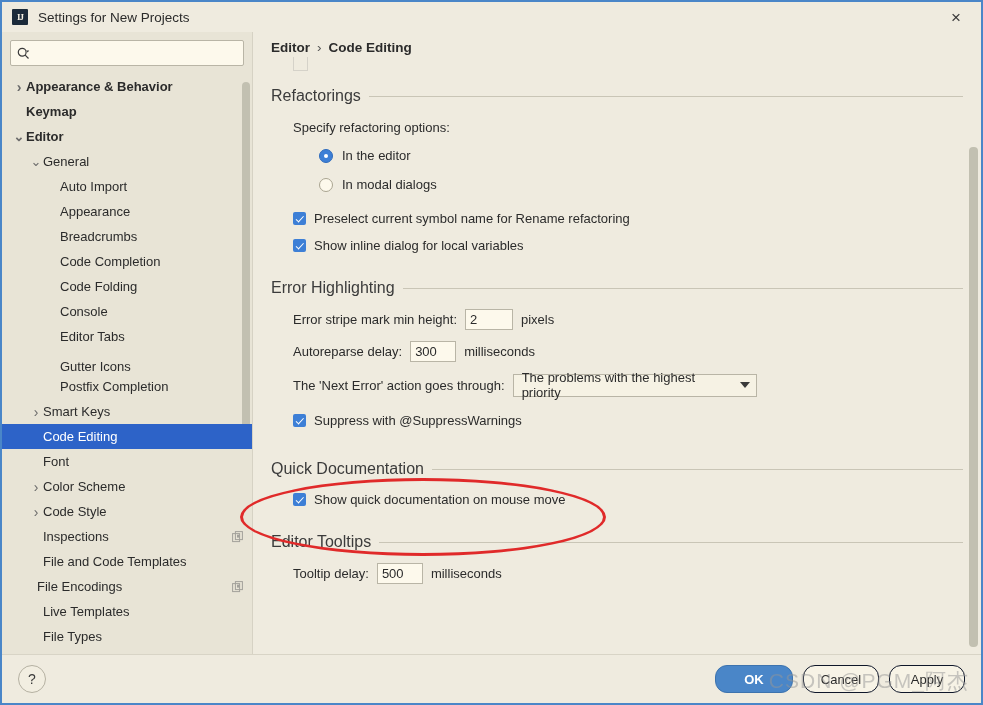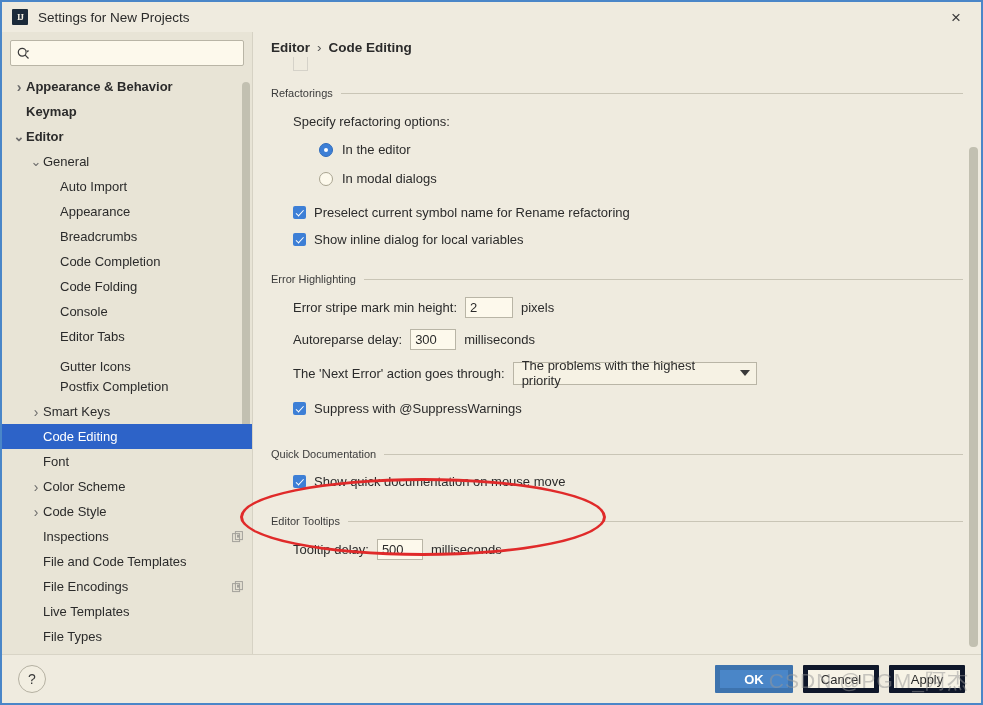--- a/index.html
+++ b/index.html
@@ -203,21 +203,21 @@
     border: 1px solid #9a9a9a;
     background: #dedac d;
   }
   .group {
     margin-top: 16px;
   }
   .group-head {
     display: flex;
     align-items: center;
     gap: 8px;
-    font-size: 11px;
+    font-size: 16px;
     color: #3b3b3b;
   }
   .group-head .rule {
     flex: 1;
     height: 1px;
     background: #c9c5b6;
   }
   .group-body {
     padding-left: 22px;
     padding-top: 8px;
@@ -350,22 +350,22 @@
   }
   .footer-actions {
     margin-left: auto;
     display: flex;
     gap: 10px;
     align-items: center;
   }
   .btn {
     min-width: 76px;
     height: 28px;
-    border-radius: 1px;
-    border: 5px solid #0f172a;
+    border-radius: 12px;
+    border: 1px solid #0f172a;
     background: #f7f3e6;
     font-family: "Liberation Sans", sans-serif;
     font-size: 13px;
     color: #2b2b2b;
     cursor: pointer;
     display: flex;
     align-items: center;
     justify-content: center;
   }
   .btn.primary {
@@ -503,21 +503,21 @@
                 <rect x="0.6" y="2.6" width="7" height="8" fill="none" stroke="#6b6b6b" stroke-width="1"></rect>
                 <rect x="3.4" y="0.6" width="7" height="8" fill="none" stroke="#6b6b6b" stroke-width="1"></rect>
                 <rect x="5" y="3.6" width="3" height="3" fill="#6b6b6b"></rect>
               </svg>
             </span>
           </div>
           <div class="tree-item" style="padding-left: 27px;">
             <span class="arrow empty">›</span>
             <span class="tree-label">File and Code Templates</span>
           </div>
-          <div class="tree-item" style="padding-left: 27px; align-items: center;">
+          <div class="tree-item" style="padding-left: 21px; align-items: center;">
             <span class="arrow empty">›</span>
             <span class="tree-label">File Encodings</span>
             <span class="copy-icon">
               <svg width="12" height="12" viewBox="0 0 12 12">
                 <rect x="0.6" y="2.6" width="7" height="8" fill="none" stroke="#6b6b6b" stroke-width="1"></rect>
                 <rect x="3.4" y="0.6" width="7" height="8" fill="none" stroke="#6b6b6b" stroke-width="1"></rect>
                 <rect x="5" y="3.6" width="3" height="3" fill="#6b6b6b"></rect>
               </svg>
             </span>
           </div>

